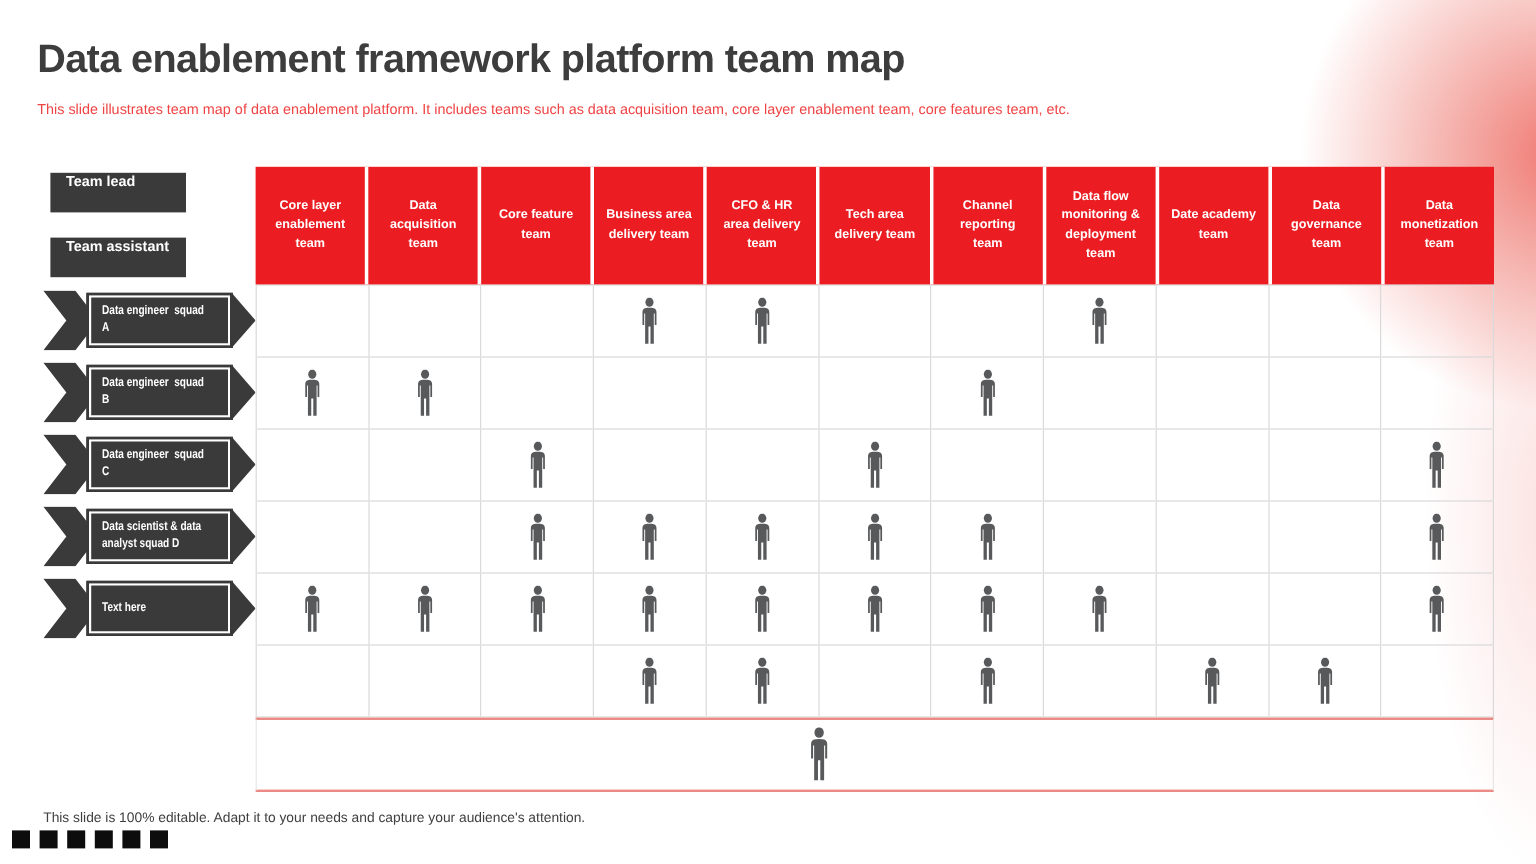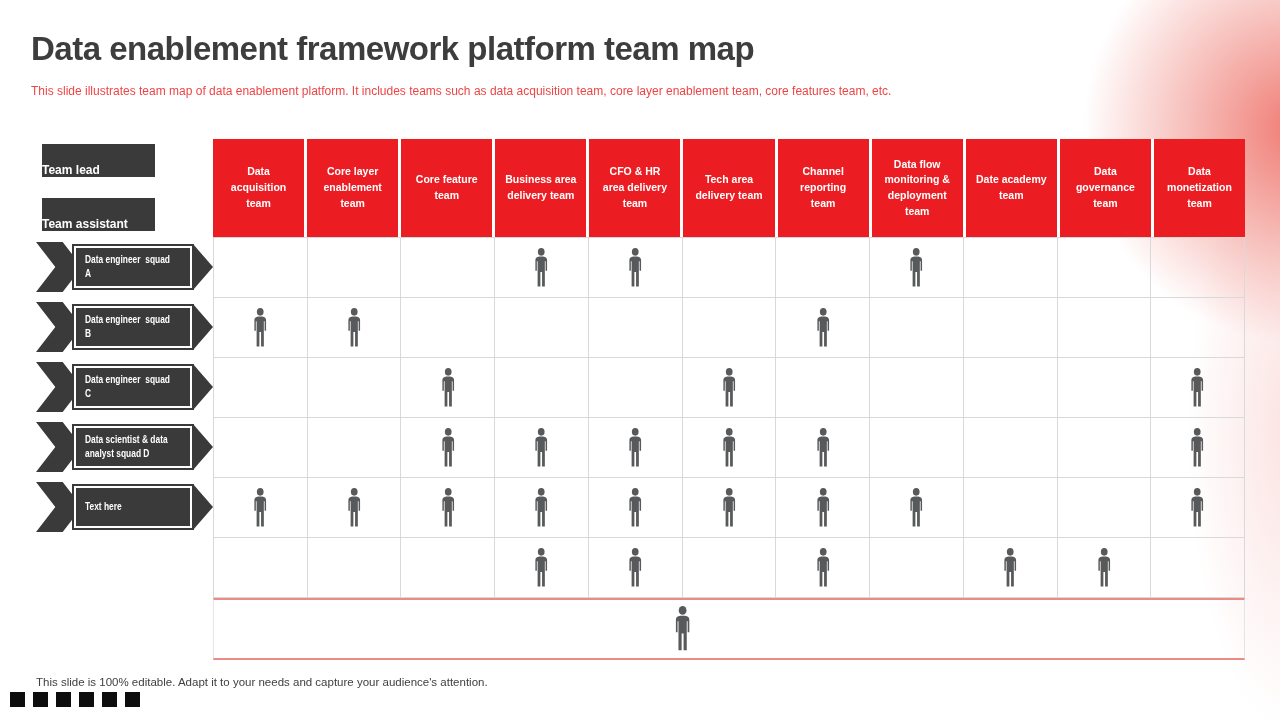--- a/index.html
+++ b/index.html
@@ -17,21 +17,21 @@
     position:absolute; left:31px; top:30px; margin:0; width:900px;
     font-size:33px; font-weight:700; letter-spacing:-0.5px; color:#3d3d3d;
   }
   .subtitle {
     position:absolute; left:31px; top:84px; margin:0; width:960px;
     font-size:12px; color:#ef4444;
   }
   .legend-box {
     position:absolute; left:42px; width:113px; height:33px;
     background:var(--label-dark,#3d3d3d); color:#fff; font-weight:700; font-size:12px;
-    display:flex; align-items:flex-end; box-sizing:border-box;
+    display:flex; align-items:flex-start; padding-left:13px; box-sizing:border-box;
   }
   .legend-lead { top:144px; }
   .legend-asst { top:198px; }
 
   
   .rail { position:absolute; left:36px; top:237px; width:178px; }
   .arrow-item { position:relative; height:60px; }
   .chev {
     position:absolute; left:0; top:50%; transform:translateY(-50%);
     width:46px; height:50px; background:var(--label-dark,#3a3a3a);
@@ -146,22 +146,22 @@
         <div class="chev"></div>
         <div class="abox">
           <span class="abox-text">Text here</span>
         </div>
         <div class="tipp"></div>
       </div>
     </div>
 
   <div class="gridtable">
     <div class="thead">
+        <div class="th">Core layer enablement team</div>
         <div class="th">Data acquisition team</div>
-        <div class="th">Core layer enablement team</div>
         <div class="th">Core feature team</div>
         <div class="th">Business area delivery team</div>
         <div class="th">CFO &amp; HR area delivery team</div>
         <div class="th">Tech area delivery team</div>
         <div class="th">Channel reporting team</div>
         <div class="th">Data flow monitoring &amp; deployment team</div>
         <div class="th">Date academy team</div>
         <div class="th">Data governance team</div>
         <div class="th">Data monetization team</div>
       </div>

